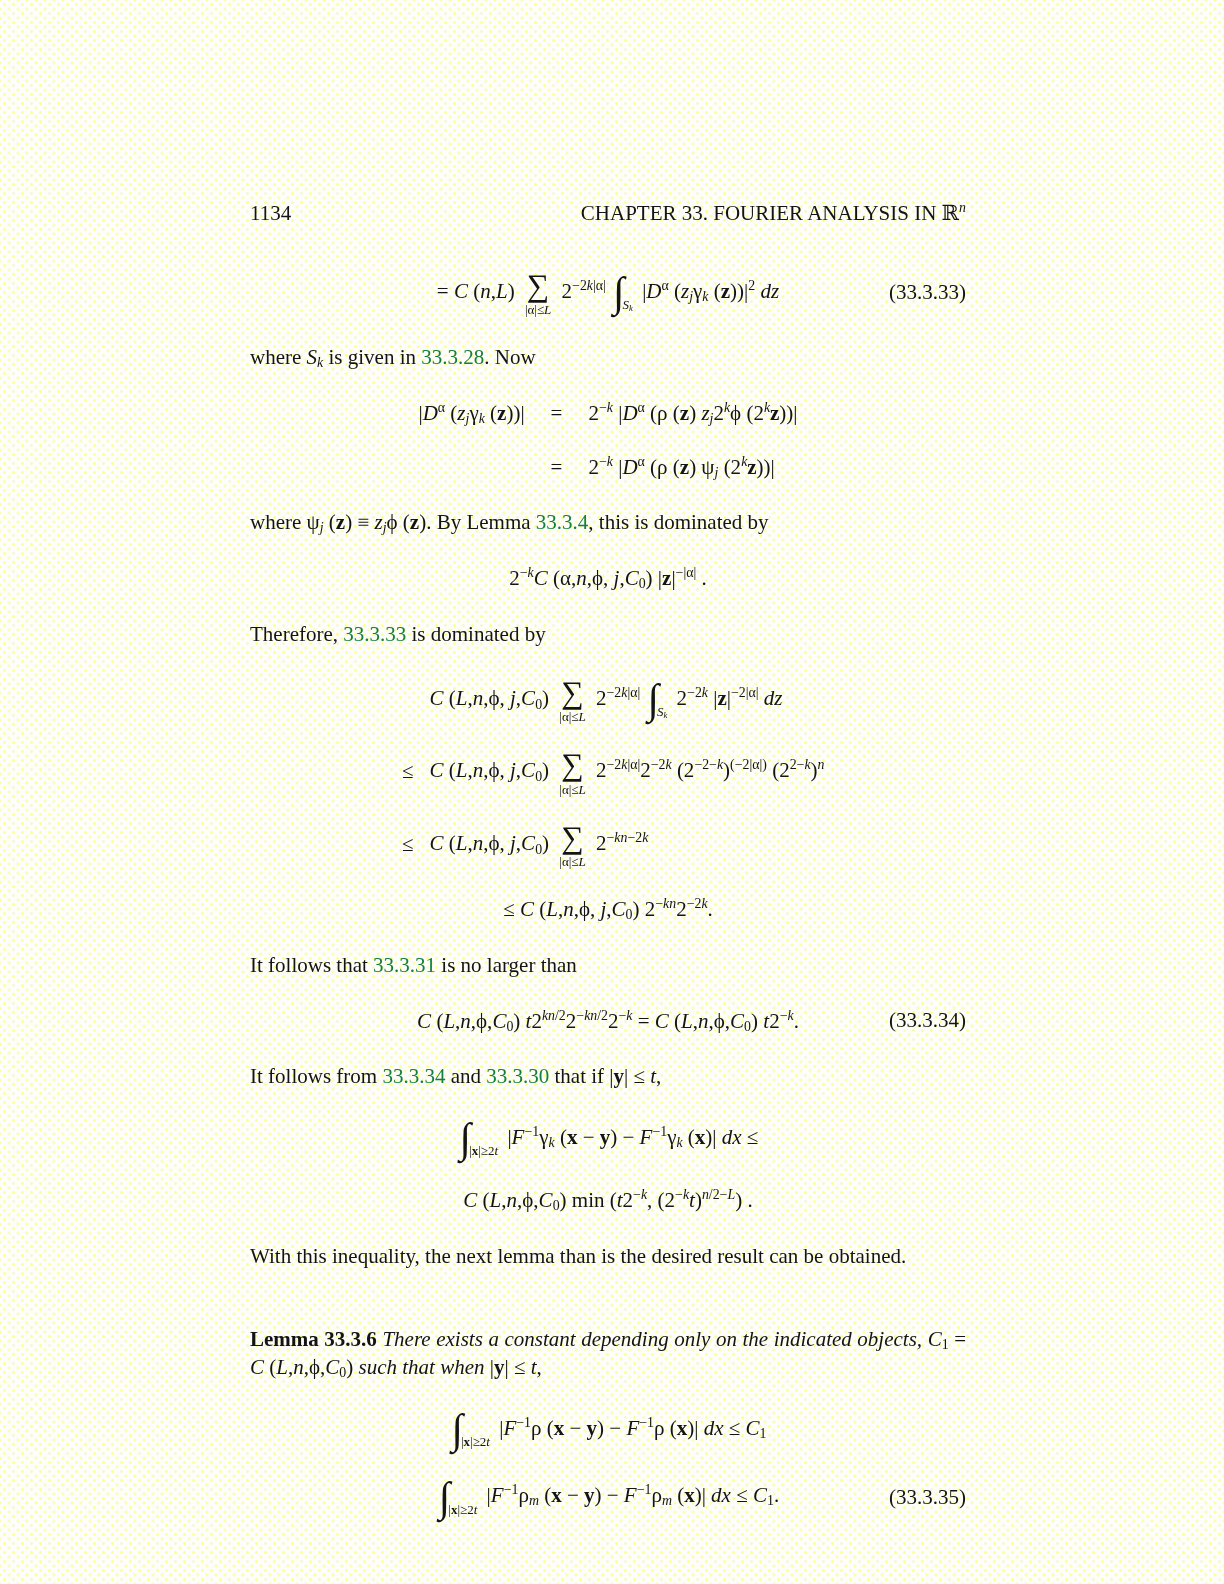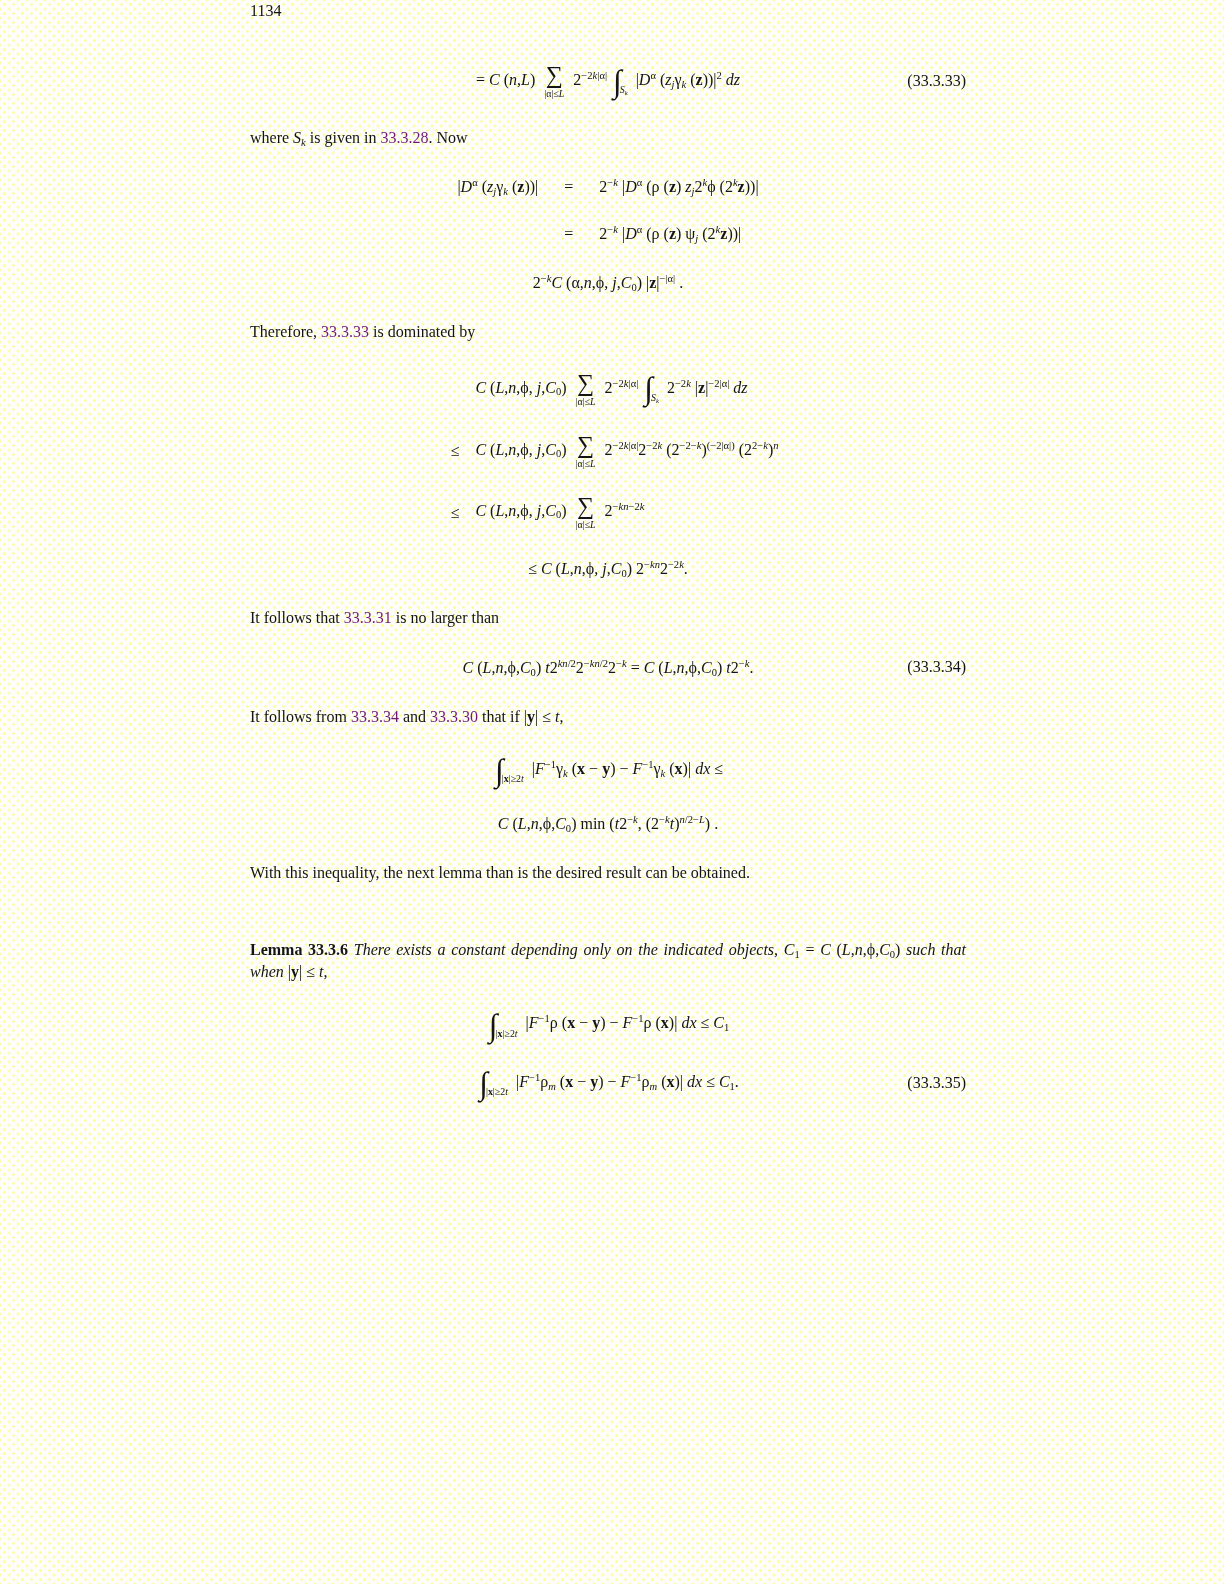--- a/index.html
+++ b/index.html
@@ -11,21 +11,22 @@
       radial-gradient(circle, rgba(255,255,0,0.40) 0 1px, rgba(255,255,0,0) 1.5px);
     background-size:9px 9px;
     background-position:0 0, 4.5px 4.5px;
     font-family:"Liberation Serif","DejaVu Serif",serif;
     color:#141414;
     overflow:hidden;
   }
   .content{
     width:716px;
     margin-left:250px;
-    font-size:16px;
+    padding-top:200px;
+    font-size:21px;
     line-height:1.32;
   }
   .pagehead{display:flex;justify-content:space-between;align-items:baseline;margin-bottom:42px;}
   .para{margin:24px 0;text-align:justify;}
   .disp{position:relative;text-align:center;margin:28px 0;}
   .disp .tag{position:absolute;right:0;top:50%;transform:translateY(-50%);}
   .align2{display:grid;grid-template-columns:max-content max-content max-content;
           justify-content:center;column-gap:14px;row-gap:20px;align-items:center;margin:28px 0;gap:26px;}
   .align2 .lhs{text-align:right;}
   .align3{display:grid;grid-template-columns:max-content max-content;
@@ -34,32 +35,33 @@
   sup,sub{font-size:0.66em;line-height:0;}
   sup{vertical-align:0.55em;}
   sub{vertical-align:-0.25em;}
   .sum{display:inline-flex;flex-direction:column;align-items:center;vertical-align:middle;
        line-height:1;margin:0 5px;}
   .sum-op{font-size:1.5em;font-style:normal;}
   .sum-under{font-size:0.62em;margin-top:2px;}
   .int{display:inline-flex;align-items:center;vertical-align:middle;margin:0 4px 0 2px;line-height:1;}
   .int-op{font-size:2em;line-height:0.95;font-style:normal;}
   .int-sub{font-size:0.62em;transform:translateY(0.9em);margin-left:-2px;}
-  a.xref{color:#701a75;text-decoration:none;cursor:pointer;}
+  a.xref{color:#15803d;text-decoration:none;cursor:pointer;}
   b{font-weight:bold;font-style:normal;}
   .lemma{margin-top:56px;}
   .lemma i{font-family:"Liberation Serif","DejaVu Serif",serif;}
 </style>
 </head>
 <body>
 
 <main class="content">
 
   <header class="pagehead">
     <span>1134</span>
+    <span>CHAPTER 33.  FOURIER ANALYSIS IN ℝ<sup><i>n</i></sup></span>
   </header>
 
   <div class="disp">
     <span class="eq">= <i>C</i> (<i>n</i>,<i>L</i>) <span class="sum">
           <span class="sum-op">∑</span>
           <span class="sum-under">|α|≤<i>L</i></span>
         </span> 2<sup>−2<i>k</i>|α|</sup> <span class="int">
           <span class="int-op">∫</span>
           <span class="int-sub"><i>S</i><sub><i>k</i></sub></span>
         </span> |<i>D</i><sup>α</sup> (<i>z</i><sub><i>j</i></sub>γ<sub><i>k</i></sub> (<b>z</b>))|<sup>2</sup> <i>dz</i></span>
@@ -70,20 +72,21 @@
 
   <div class="align2">
     <span class="lhs">|<i>D</i><sup>α</sup> (<i>z</i><sub><i>j</i></sub>γ<sub><i>k</i></sub> (<b>z</b>))|</span>
     <span class="rel">=</span>
     <span class="expr">2<sup>−<i>k</i></sup> |<i>D</i><sup>α</sup> (ρ (<b>z</b>) <i>z</i><sub><i>j</i></sub>2<sup><i>k</i></sup>ϕ (2<sup><i>k</i></sup><b>z</b>))|</span>
     <span class="lhs"></span>
     <span class="rel">=</span>
     <span class="expr">2<sup>−<i>k</i></sup> |<i>D</i><sup>α</sup> (ρ (<b>z</b>) ψ<sub><i>j</i></sub> (2<sup><i>k</i></sup><b>z</b>))|</span>
   </div>
 
+  <p class="para">where ψ<sub><i>j</i></sub> (<b>z</b>) ≡ <i>z</i><sub><i>j</i></sub>ϕ (<b>z</b>). By Lemma <a class="xref">33.3.4</a>, this is dominated by</p>
 
   <div class="disp">
     <span class="eq">2<sup>−<i>k</i></sup><i>C</i> (α,<i>n</i>,ϕ, <i>j</i>,<i>C</i><sub>0</sub>) |<b>z</b>|<sup>−|α|</sup> .</span>
   </div>
 
   <p class="para">Therefore, <a class="xref">33.3.33</a> is dominated by</p>
 
   <div class="align3">
     <span class="rel"></span>
     <span class="expr"><i>C</i> (<i>L</i>,<i>n</i>,ϕ, <i>j</i>,<i>C</i><sub>0</sub>) <span class="sum">

